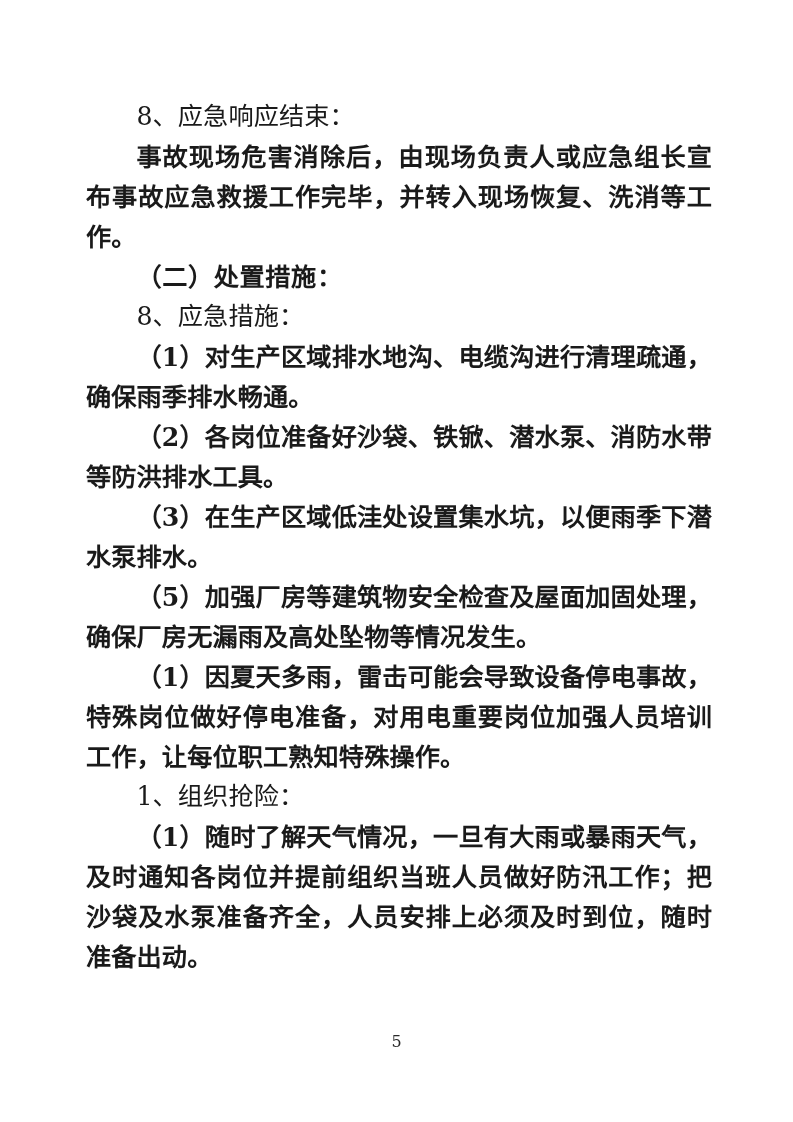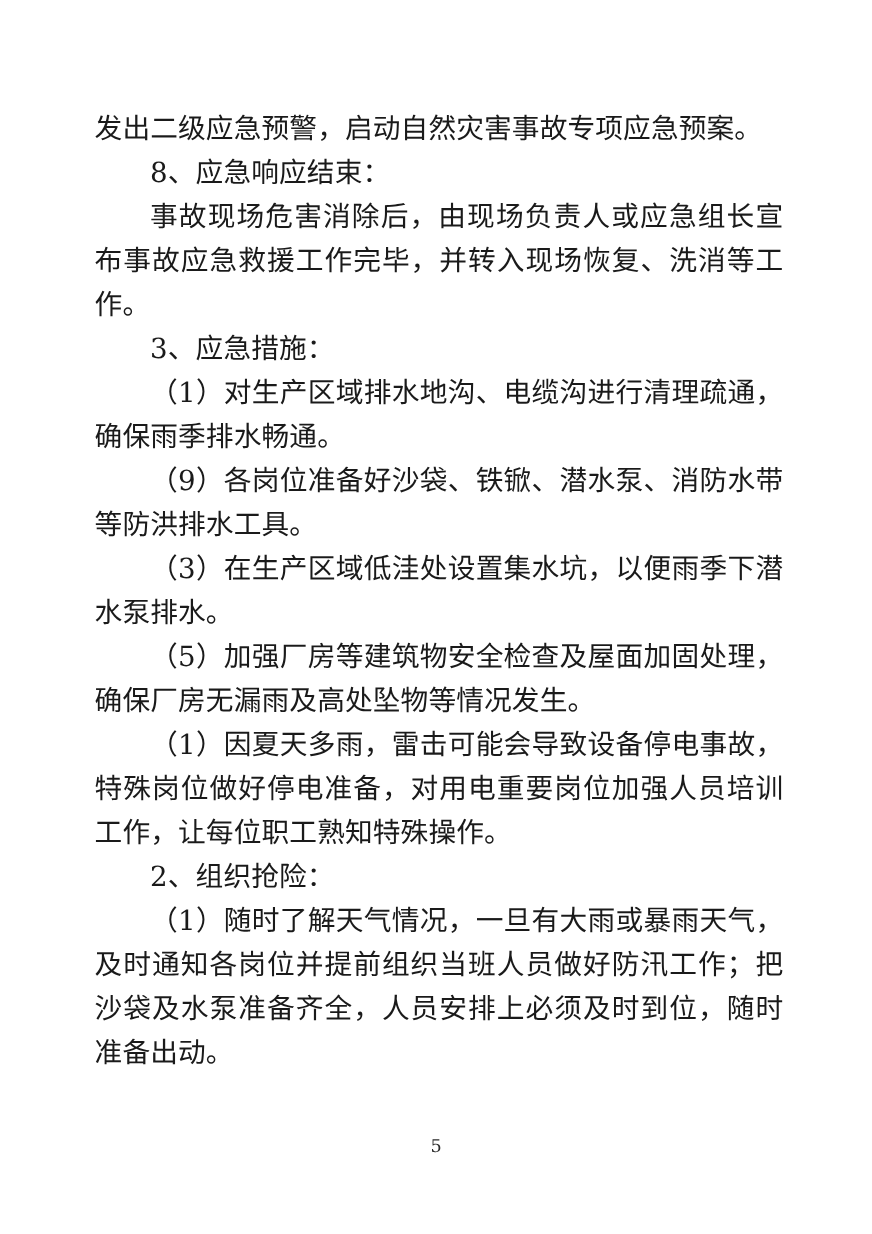--- a/index.html
+++ b/index.html
@@ -47,20 +47,21 @@
     word-break: break-all;
   }
 
   
   .para.flush {
     text-indent: 0;
   }
   
   .para.indent {
     text-indent: 2em;
+    font-weight: bold;
   }
 
   .para.bold {
     font-weight: bold;
     letter-spacing: 0.6px;
   }
 
   
   .para.list-head {
     text-indent: 2em;
@@ -82,30 +83,30 @@
     font-family: "DejaVu Serif", "Liberation Serif", serif;
   }
 </style>
 </head>
 <body>
 
 <div class="page">
 
   <div class="text-column">
 
-  <p class="para flush">发出二级应急预警，启动自然灾害事故专项应急预案。</p>
       <p class="para list-head">8、应急响应结束：</p>
       <p class="para indent">事故现场危害消除后，由现场负责人或应急组长宣布事故应急救援工作完毕，并转入现场恢复、洗消等工作。</p>
-      <p class="para list-head">3、应急措施：</p>
+      <p class="para indent bold">（二）处置措施：</p>
+      <p class="para list-head">8、应急措施：</p>
       <p class="para indent">（1）对生产区域排水地沟、电缆沟进行清理疏通，确保雨季排水畅通。</p>
-      <p class="para indent">（9）各岗位准备好沙袋、铁锨、潜水泵、消防水带等防洪排水工具。</p>
+      <p class="para indent">（2）各岗位准备好沙袋、铁锨、潜水泵、消防水带等防洪排水工具。</p>
       <p class="para indent">（3）在生产区域低洼处设置集水坑，以便雨季下潜水泵排水。</p>
       <p class="para indent">（5）加强厂房等建筑物安全检查及屋面加固处理，确保厂房无漏雨及高处坠物等情况发生。</p>
       <p class="para indent">（1）因夏天多雨，雷击可能会导致设备停电事故，特殊岗位做好停电准备，对用电重要岗位加强人员培训工作，让每位职工熟知特殊操作。</p>
-      <p class="para list-head">2、组织抢险：</p>
+      <p class="para list-head">1、组织抢险：</p>
       <p class="para indent">（1）随时了解天气情况，一旦有大雨或暴雨天气，及时通知各岗位并提前组织当班人员做好防汛工作；把沙袋及水泵准备齐全，人员安排上必须及时到位，随时准备出动。</p>
     </div>
 
   <div class="page-footer">
     <span class="page-number">5</span>
   </div>
 
 </div>
 
 </body></html>

